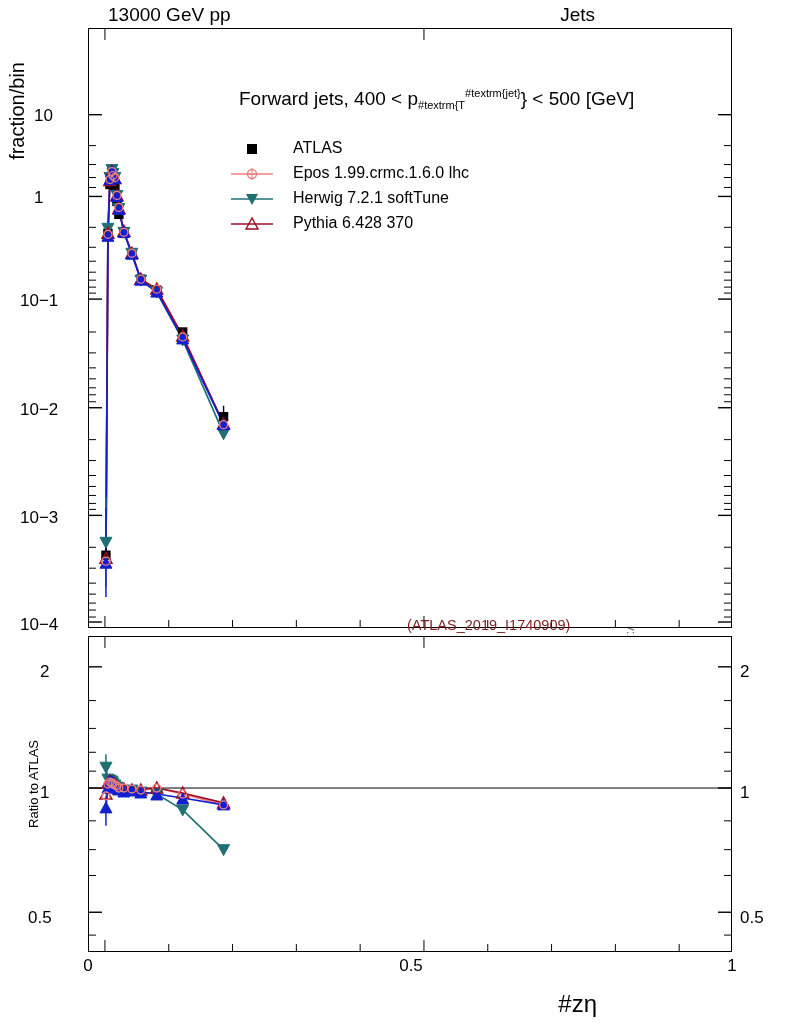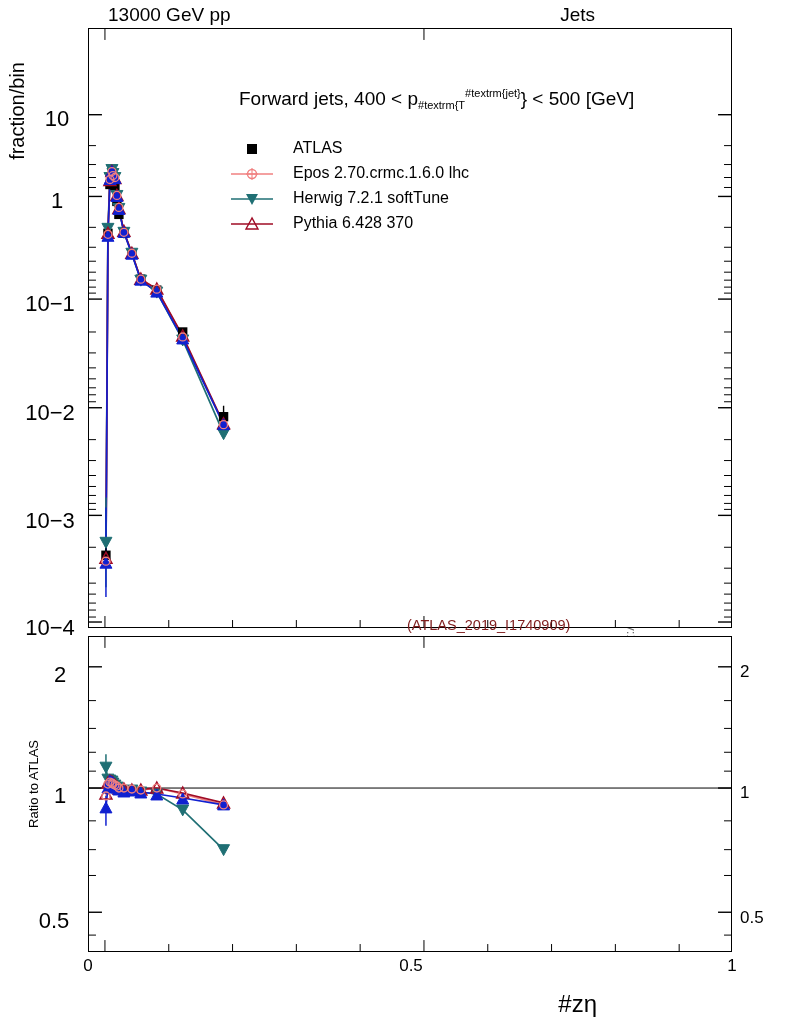--- a/index.html
+++ b/index.html
@@ -21,21 +21,21 @@
   #main{position:absolute;left:88px;top:28px;width:644px;height:600px;border:1.6px solid #000;box-sizing:border-box;background:#fff;}
   
   #ratio{position:absolute;left:88px;top:636px;width:644px;height:316px;border:1.6px solid #000;box-sizing:border-box;background:#fff;}
 
   .plotsvg{position:absolute;left:0;top:0;width:100%;height:100%;}
 
   
   #ylab-main{position:absolute;left:6px;top:62px;writing-mode:vertical-rl;transform:rotate(180deg);font-size:20px;}
   #ylab-ratio{position:absolute;left:26px;top:740px;writing-mode:vertical-rl;transform:rotate(180deg);font-size:13px;}
 
-  .ytick{position:absolute;right:0;font-size:22px;text-align:center;white-space:nowrap;}
+  .ytick{position:absolute;right:0;font-size:17px;text-align:left;white-space:nowrap;}
   .ytick-r{position:absolute;left:0;font-size:17px;text-align:left;white-space:nowrap;}
   .xtick{position:absolute;font-size:17px;text-align:center;}
 
   #title{position:absolute;left:150px;top:58px;font-size:19px;white-space:nowrap;}
   #title .sub{font-size:11px;vertical-align:-0.35em;}
   #title .sup{font-size:11px;vertical-align:0.75em;}
 
   #legend{position:absolute;left:140px;top:110px;font-size:16px;}
   #legend .row{height:25px;display:flex;align-items:flex-start;}
   #legend .mk{width:56px;height:20px;position:relative;margin-right:8px;}
@@ -293,21 +293,21 @@
       </div>
       <div class="row">
         <span class="mk">
           <svg width="56" height="20">
               <line x1="2" y1="10" x2="44" y2="10" stroke="#f08080" stroke-width="1.6"></line>
               <circle cx="23" cy="10" r="4.5" fill="none" stroke="#f08080" stroke-width="1.4"></circle>
               <line x1="23" y1="4" x2="23" y2="16" stroke="#f08080" stroke-width="1.1"></line>
               <line x1="17" y1="10" x2="29" y2="10" stroke="#f08080" stroke-width="1.1"></line>
             </svg>
         </span>
-        <span class="lb">Epos 2.70.crmc.1.6.0 lhc</span>
+        <span class="lb">Epos 1.99.crmc.1.6.0 lhc</span>
       </div>
       <div class="row">
         <span class="mk">
           <svg width="56" height="20">
               <line x1="2" y1="10" x2="44" y2="10" stroke="#1f6f74" stroke-width="1.6"></line>
               <polygon points="17,5 29,5 23,16" fill="#1f6f74"></polygon>
             </svg>
         </span>
         <span class="lb">Herwig 7.2.1 softTune</span>
       </div>

